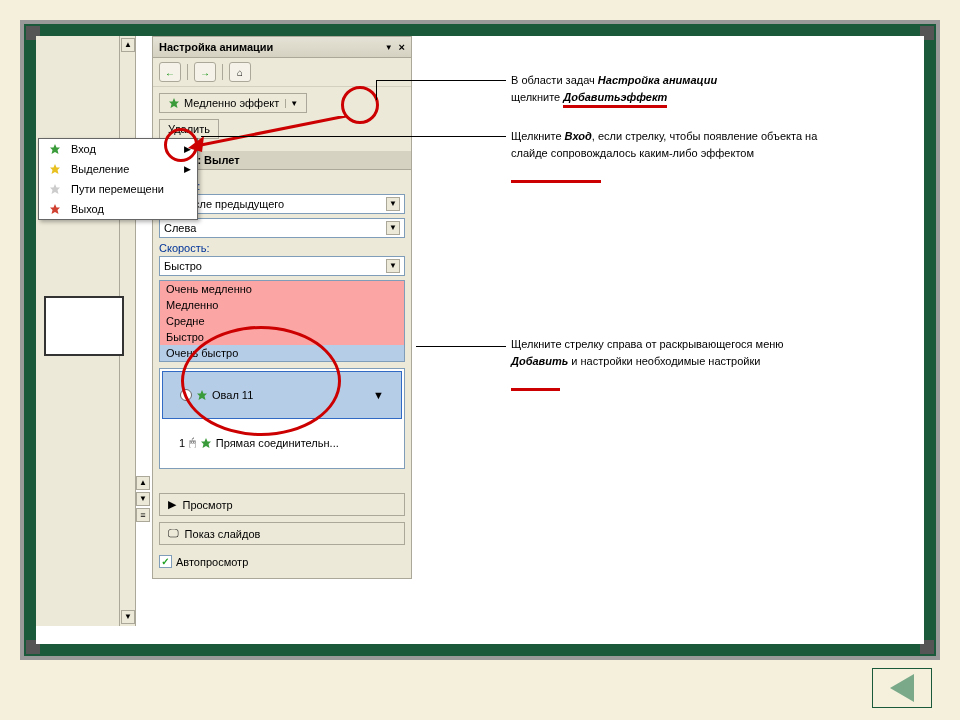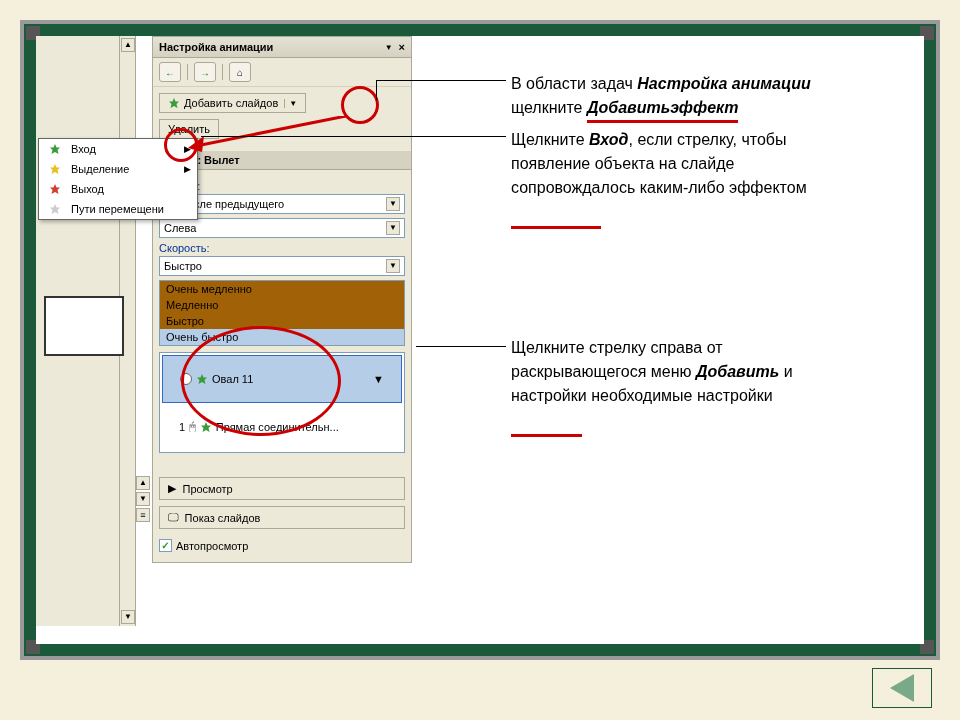--- a/index.html
+++ b/index.html
@@ -35,41 +35,41 @@
 
   .tp-body { padding: 6px; }
   .add-effect-row { display: flex; gap: 4px; margin-bottom: 6px; }
   .btn { background: #ece9d8; border: 1px solid #aca899; padding: 3px 8px; display: flex; align-items: center; gap: 4px; cursor: pointer; }
   .btn .drop { border-left: 1px solid #aca899; padding-left: 4px; margin-left: 2px; font-size: 8px; }
   .star-icon { width: 12px; height: 12px; display: inline-block; }
   
   .section-label { color: #003399; margin: 4px 0 2px; }
   .combo { width: 100%; background: #fff; border: 1px solid #7f9db9; padding: 2px 4px; display: flex; align-items: center; justify-content: space-between; margin-bottom: 4px; height: 20px; }
   .combo .arrow { width: 14px; height: 14px; background: #ece9d8; border: 1px solid #aca899; text-align: center; font-size: 8px; line-height: 12px; }
-  .combo-list { width: 100%; background: #a16207; border: 1px solid #7f9db9; margin-bottom: 6px; }
+  .combo-list { width: 100%; background: #fca5a5; border: 1px solid #7f9db9; margin-bottom: 6px; }
   .combo-list .item { padding: 2px 6px; }
   .combo-list .item.sel { background: #b6cde8; }
   
   .anim-list { background: #fff; border: 1px solid #7f9db9; padding: 2px; margin-bottom: 6px; }
   .anim-item { display: flex; align-items: center; gap: 4px; padding: 17px; }
   .anim-item.sel { background: #b6cde8; border: 1px solid #316ac5; }
   
   .preview-btn { width: 100%; background: #ece9d8; border: 1px solid #aca899; padding: 4px 8px; display: flex; align-items: center; gap: 6px; margin-bottom: 6px; }
   
   .checkbox-row { display: flex; align-items: center; gap: 4px; padding: 4px 0; }
   .cb { width: 13px; height: 13px; border: 1px solid #7f9db9; background: #fff; display: flex; align-items: center; justify-content: center; color: #21a121; font-size: 10px; font-weight: bold; }
 
   
   .context-menu { position: absolute; left: 2px; top: 102px; width: 160px; background: #fff; border: 1px solid #666; box-shadow: 2px 2px 4px rgba(0,0,0,0.3); }
   .menu-item { display: flex; align-items: center; padding: 4px 6px; gap: 6px; }
   .menu-item .arrow-r { margin-left: auto; font-size: 9px; }
   .menu-icon-col { width: 20px; display: flex; justify-content: center; }
 
   
-  .annotation { position: absolute; font-size: 16px; line-height: 1.5; max-width: 330px; }
+  .annotation { position: absolute; font-size: 11px; line-height: 1.5; max-width: 330px; }
   .annotation .bold { font-weight: bold; font-style: italic; }
   .red-underline { border-bottom: 3px solid #c00; display: inline-block; }
   .conn-line { position: absolute; border-top: 1px solid #000; }
   .conn-line-v { position: absolute; border-left: 1px solid #000; }
   
   .red-circle { position: absolute; border: 3px solid #c00; border-radius: 50%; pointer-events: none; }
   .red-arrow { position: absolute; pointer-events: none; }
 
   
   .tri-nav { position: absolute; right: 28px; bottom: 12px; width: 60px; height: 40px; border: 1px solid #1a5a3a; display: flex; align-items: center; justify-content: center; }
@@ -124,21 +124,21 @@
           <div class="nav-icon green">→</div>
           <div class="nav-sep"></div>
           <div class="nav-icon">⌂</div>
         </div>
         <div class="tp-body">
           <div class="add-effect-row">
             <div class="btn">
               <svg class="star-icon" viewBox="0 0 24 24">
                   <polygon class="star-green" points="12,2 15,9 22,9 17,14 19,22 12,18 5,22 7,14 2,9 9,9"></polygon>
                 </svg>
-              <span>Добавить слайдов</span>
+              <span>Медленно эффект</span>
               <span class="drop">▼</span>
             </div>
           </div>
           <div style="display:flex; justify-content:flex-start; margin-bottom:6px;">
             <div class="btn">
               <span>Удалить</span>
             </div>
           </div>
         </div>
         <div class="modify-header">енение: Вылет</div>
@@ -156,20 +156,21 @@
             <span class="arrow">▼</span>
           </div>
           <div class="section-label">Скорость:</div>
           <div class="combo">
             <span>Быстро</span>
             <span class="arrow">▼</span>
           </div>
           <div class="combo-list">
             <div class="item">Очень медленно</div>
             <div class="item">Медленно</div>
+            <div class="item">Средне</div>
             <div class="item">Быстро</div>
             <div class="item sel">Очень быстро</div>
           </div>
           <div class="anim-list">
             <div class="anim-item sel">
               <span class="clock-icon"></span>
               <svg class="star-icon" viewBox="0 0 24 24">
                   <polygon class="star-green" points="12,2 15,9 22,9 17,14 19,22 12,18 5,22 7,14 2,9 9,9"></polygon>
                 </svg>
               <span>Овал 11</span>
@@ -215,32 +216,32 @@
               <svg class="star-icon" viewBox="0 0 24 24">
                 <polygon class="star-yellow" points="12,2 15,9 22,9 17,14 19,22 12,18 5,22 7,14 2,9 9,9"></polygon>
               </svg>
             </span>
           <span>Выделение</span>
           <span class="arrow-r">▶</span>
         </div>
         <div class="menu-item">
           <span class="menu-icon-col">
               <svg class="star-icon" viewBox="0 0 24 24">
+                <polygon class="star-gray" points="12,2 15,9 22,9 17,14 19,22 12,18 5,22 7,14 2,9 9,9"></polygon>
+              </svg>
+            </span>
+          <span>Пути перемещени</span>
+        </div>
+        <div class="menu-item">
+          <span class="menu-icon-col">
+              <svg class="star-icon" viewBox="0 0 24 24">
                 <polygon class="star-red" points="12,2 15,9 22,9 17,14 19,22 12,18 5,22 7,14 2,9 9,9"></polygon>
               </svg>
             </span>
           <span>Выход</span>
-        </div>
-        <div class="menu-item">
-          <span class="menu-icon-col">
-              <svg class="star-icon" viewBox="0 0 24 24">
-                <polygon class="star-gray" points="12,2 15,9 22,9 17,14 19,22 12,18 5,22 7,14 2,9 9,9"></polygon>
-              </svg>
-            </span>
-          <span>Пути перемещени</span>
         </div>
       </div>
 
       <div class="red-circle" style="left:305px; top:50px; width:38px; height:38px;"></div>
       <div class="red-circle" style="left:128px; top:92px; width:34px; height:34px;"></div>
       <div class="red-circle" style="left:145px; top:290px; width:160px; height:110px;"></div>
       <svg class="red-arrow" style="left:140px; top:80px; width:180px; height:40px;">
         <line x1="170" y1="0" x2="20" y2="30" stroke="#c00" stroke-width="3"></line>
         <polygon points="12,32 28,20 26,36" fill="#c00"></polygon>
       </svg>

